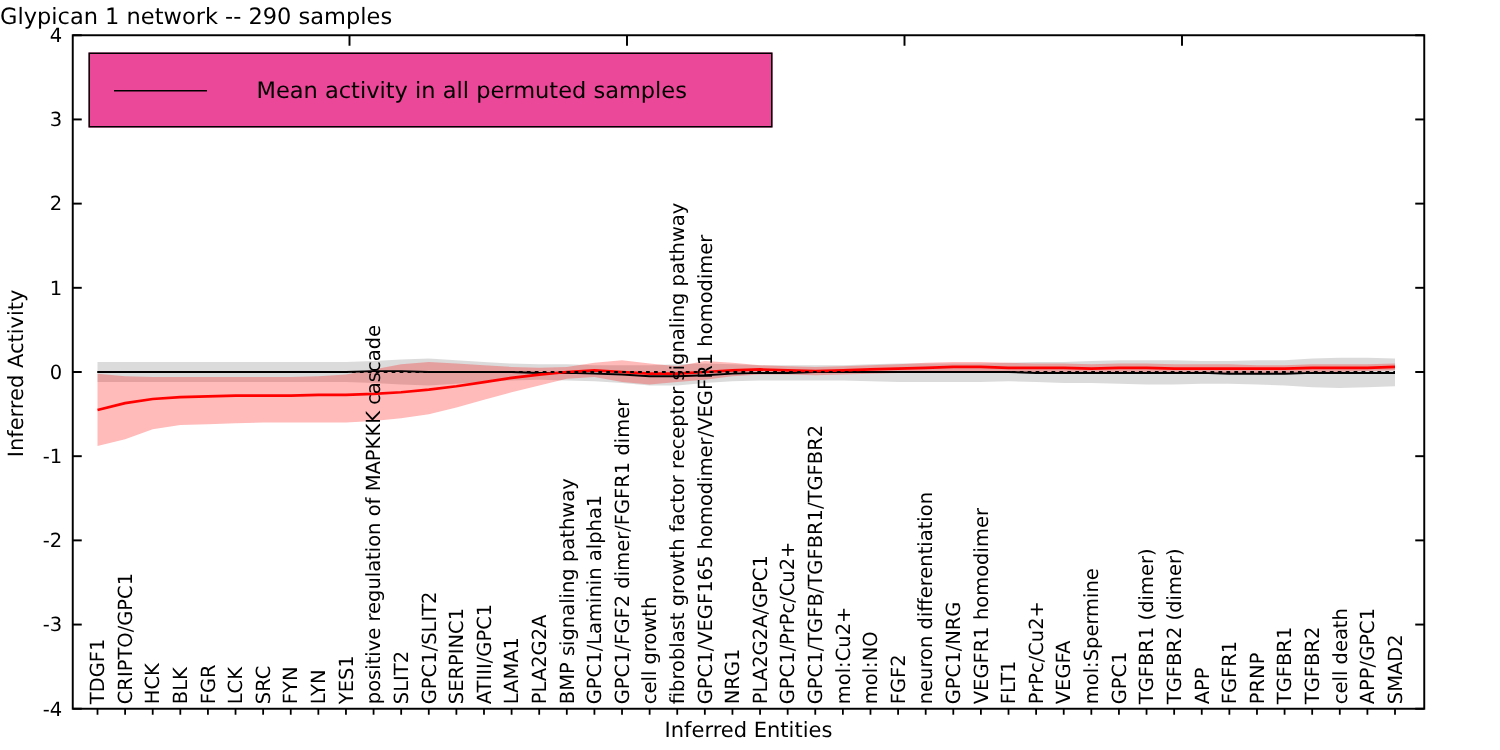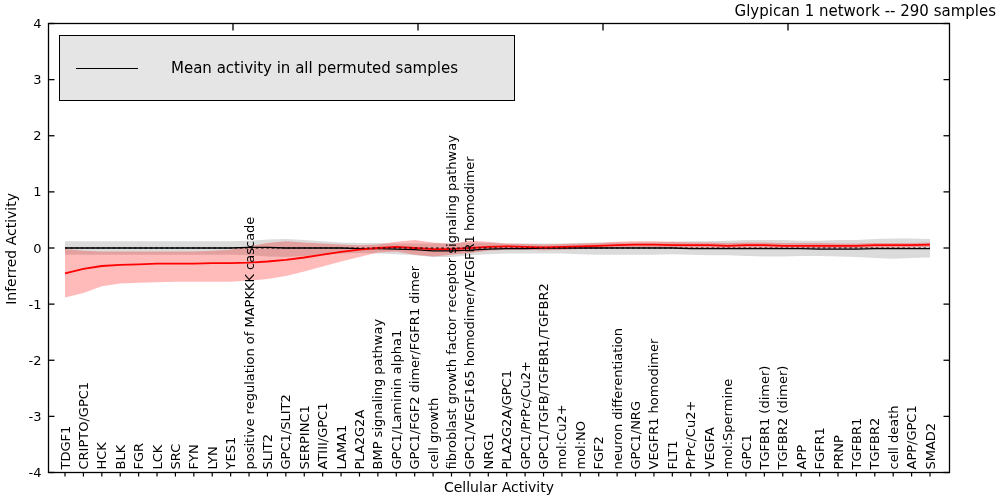--- a/index.html
+++ b/index.html
@@ -2,35 +2,35 @@
 <html><head>
 <meta charset="utf-8">
 <style>
   html,body{margin:0;padding:0;background:#fff;}
   #figure{
     position:relative;width:1000px;height:500px;background:#fff;overflow:hidden;
     font-family:"DejaVu Sans",sans-serif;color:#000;
   }
   #plot-svg{position:absolute;left:0;top:0;}
   .title{
-    position:absolute;left:0;top:2px;width:996px;text-align:right;
+    position:absolute;left:0;top:2px;width:996px;text-align:left;
     font-size:15px;color:#000;
   }
   .xlabel{
     position:absolute;left:0;top:479px;width:998px;text-align:center;
     font-size:14px;color:#000;
   }
   .ylabel{
     position:absolute;left:3px;top:193px;
     writing-mode:vertical-rl;transform:rotate(180deg);
     font-size:14px;color:#000;white-space:nowrap;
   }
   .legend{
-    position:absolute;left:59px;top:35px;width:456px;height:66px;
-    background:#e5e5e5;border:1.6px solid #000;box-sizing:border-box;
+    position:absolute;left:59px;top:35px;width:456px;height:50px;
+    background:#ec4899;border:1.6px solid #000;box-sizing:border-box;
     display:flex;flex-direction:column;justify-content:space-around;
     padding:4px 0 4px 16px;z-index:5;
   }
   .legend-row{display:flex;align-items:center;}
   .legend-line{display:inline-block;width:62px;height:0;border-top:1.7px solid #000;margin-right:33px;flex:none;}
   .legend-line.red{border-top-color:#ff0000;}
   .legend-label{font-size:15px;white-space:nowrap;}
   svg text{font-family:"DejaVu Sans",sans-serif;fill:#000;}
 </style>
 </head>
@@ -168,21 +168,21 @@
       <text x="41.5" y="477" text-anchor="end" font-size="13">-4</text>
       <line x1="233" x2="233" y1="23.5" y2="30.5" stroke="#000000" stroke-width="1.3"></line>
       <line x1="418" x2="418" y1="23.5" y2="30.5" stroke="#000000" stroke-width="1.3"></line>
       <line x1="603" x2="603" y1="23.5" y2="30.5" stroke="#000000" stroke-width="1.3"></line>
       <line x1="788" x2="788" y1="23.5" y2="30.5" stroke="#000000" stroke-width="1.3"></line>
       <rect x="48.5" y="23.5" width="901" height="449" fill="none" stroke="#000000" stroke-width="1.3"></rect>
     </svg>
 
   <div class="title">Glypican 1 network -- 290 samples</div>
   <div class="ylabel">Inferred Activity</div>
-  <div class="xlabel">Cellular Activity</div>
+  <div class="xlabel">Inferred Entities</div>
 
   <div class="legend">
     <div class="legend-row">
       <span class="legend-line"></span>
       <span class="legend-label">Mean activity in all permuted samples</span>
     </div>
   </div>
 </div>
 
 </body></html>

